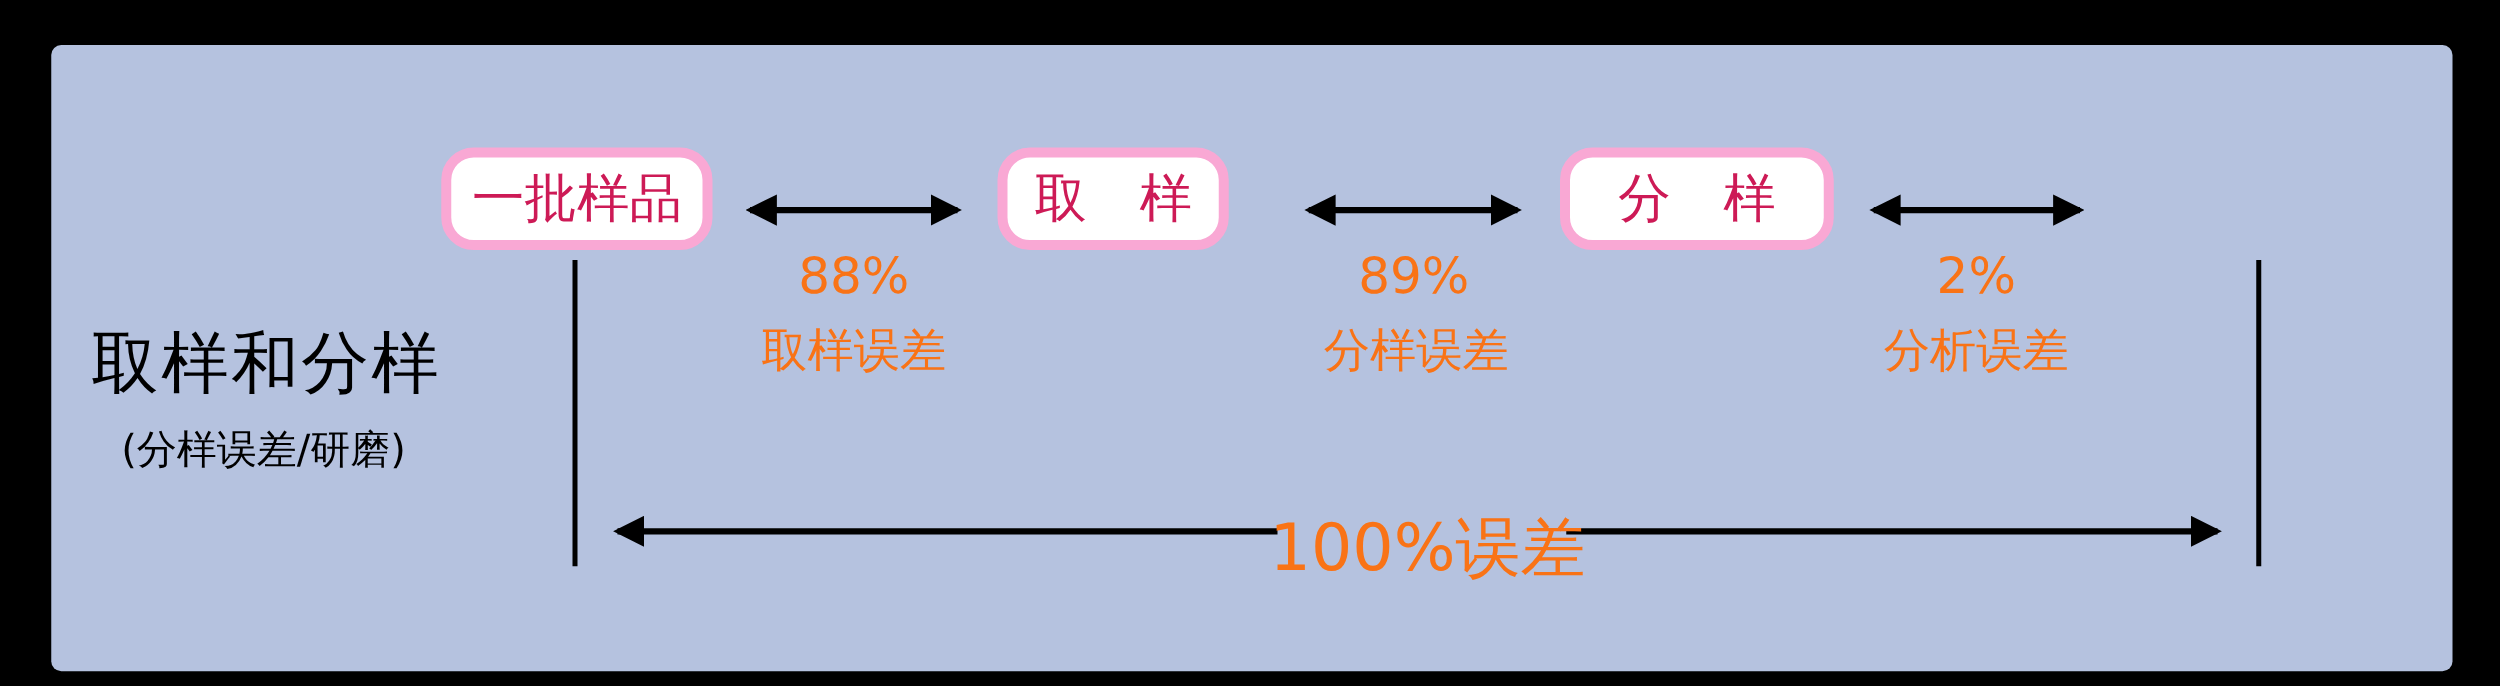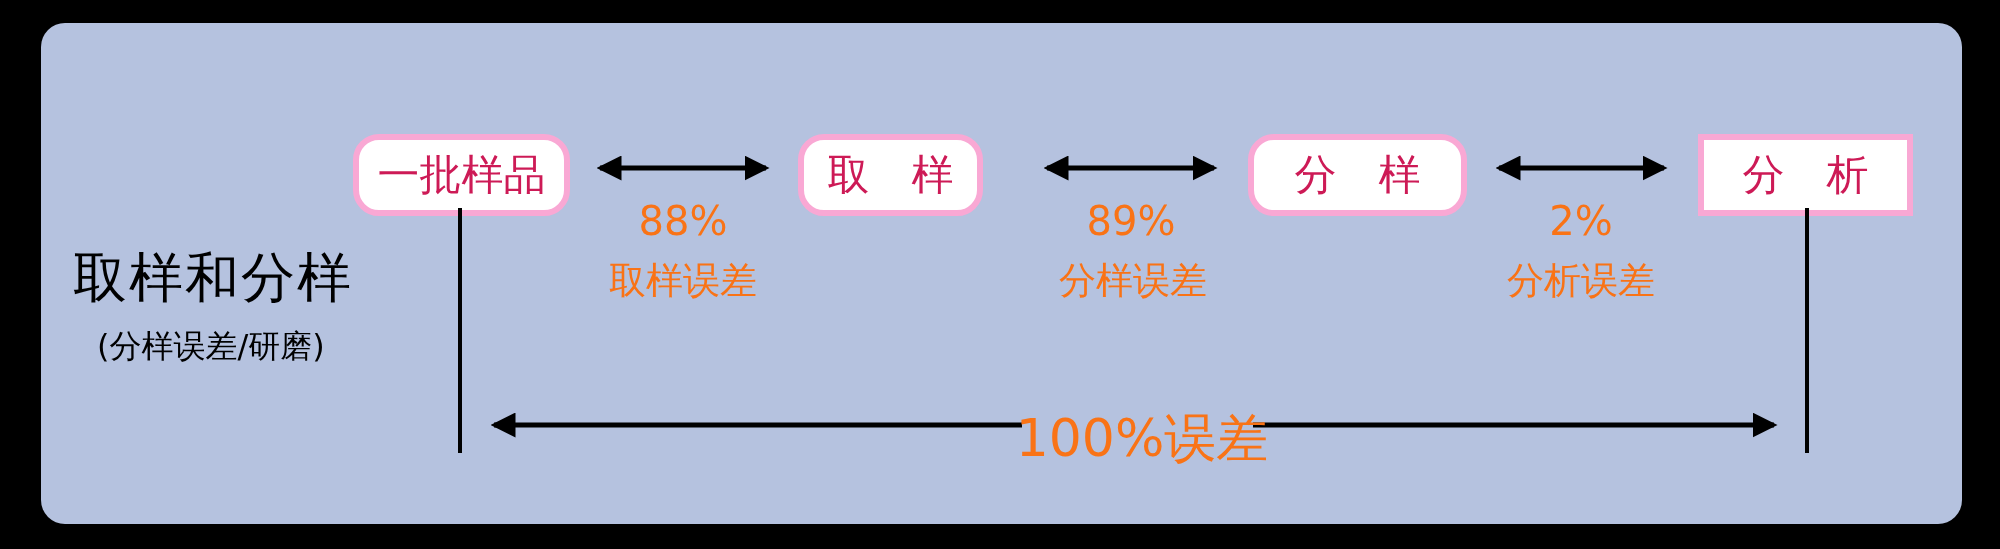--- a/index.html
+++ b/index.html
@@ -6,34 +6,34 @@
   .stage {
     position: relative;
     width: 2000px;
     height: 549px;
     background: #000;
     overflow: hidden;
     font-family: "DejaVu Sans", sans-serif;
   }
   .panel {
     position: absolute;
-    left: 41px; top: 23px;
+    left: 41px; top: 36px;
     width: 1921px; height: 501px;
     background: #b5c2df;
-    border-radius: 24px;
+    border-radius: 8px;
   }
   .title-block { position: absolute; left: 73px; top: 248px; color: #000; }
   .title-main { font-size: 54px; font-weight: 500; letter-spacing: 2px; line-height: 1.1; }
   .title-sub  { font-size: 32px; font-weight: 400; margin-top: 18px; margin-left: 24px; }
 
   .node {
     position: absolute;
-    top: 134px; height: 82px;
+    top: 118px; height: 82px;
     background: #ffffff;
-    border: 6px solid #f9a8d4;
+    border: 8px solid #f9a8d4;
     border-radius: 26px;
     box-sizing: border-box;
     display: flex; align-items: center; justify-content: center;
     color: #cd1a56;
     font-size: 42px; font-weight: 500;
     white-space: nowrap;
   }
   .node-1 { left: 353px; width: 217px; }
   .node-2 { left: 798px; width: 185px; }
   .node-3 { left: 1248px; width: 219px; }
@@ -60,23 +60,20 @@
 
   <div class="node node-1">
     <span>一批样品</span>
   </div>
   <div class="node node-2">
     <span>取　样</span>
   </div>
   <div class="node node-3">
     <span>分　样</span>
   </div>
-  <div class="node node-4">
-    <span>分　析</span>
-  </div>
 
   <svg class="connectors" width="2000" height="549" viewBox="0 0 2000 549">
     <defs>
       <marker id="ah" markerWidth="5" markerHeight="5" refX="4.3" refY="2.5" orient="auto-start-reverse" markerUnits="strokeWidth">
         <path d="M0,0 L5,2.5 L0,5 Z" fill="#000"></path>
       </marker>
     </defs>
 
     <line x1="600" y1="168" x2="766" y2="168" stroke="#000" stroke-width="5" marker-start="url(#ah)" marker-end="url(#ah)"></line>
 

